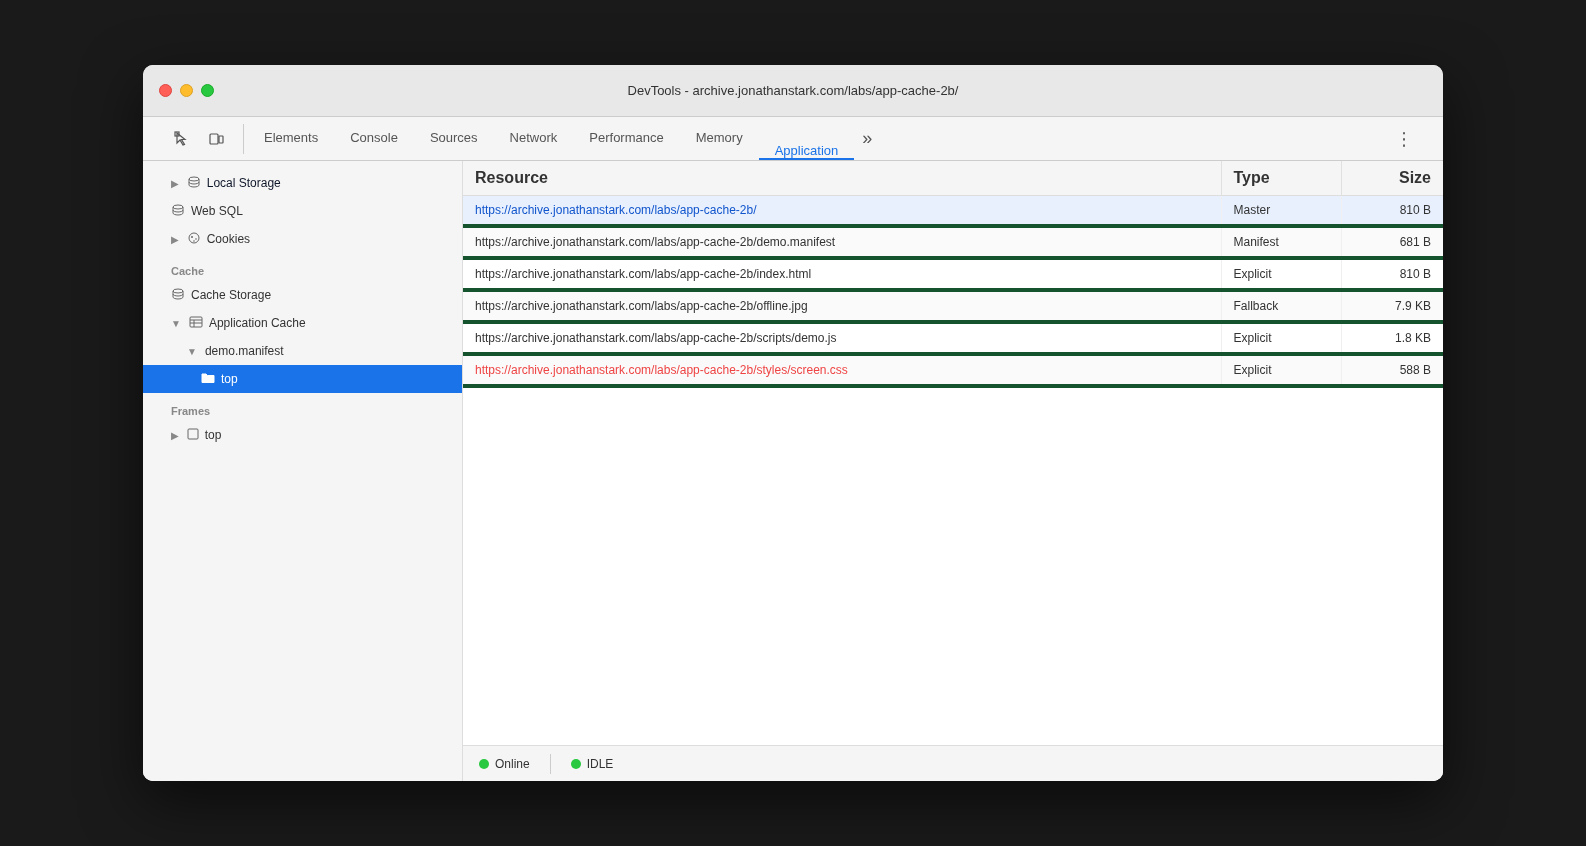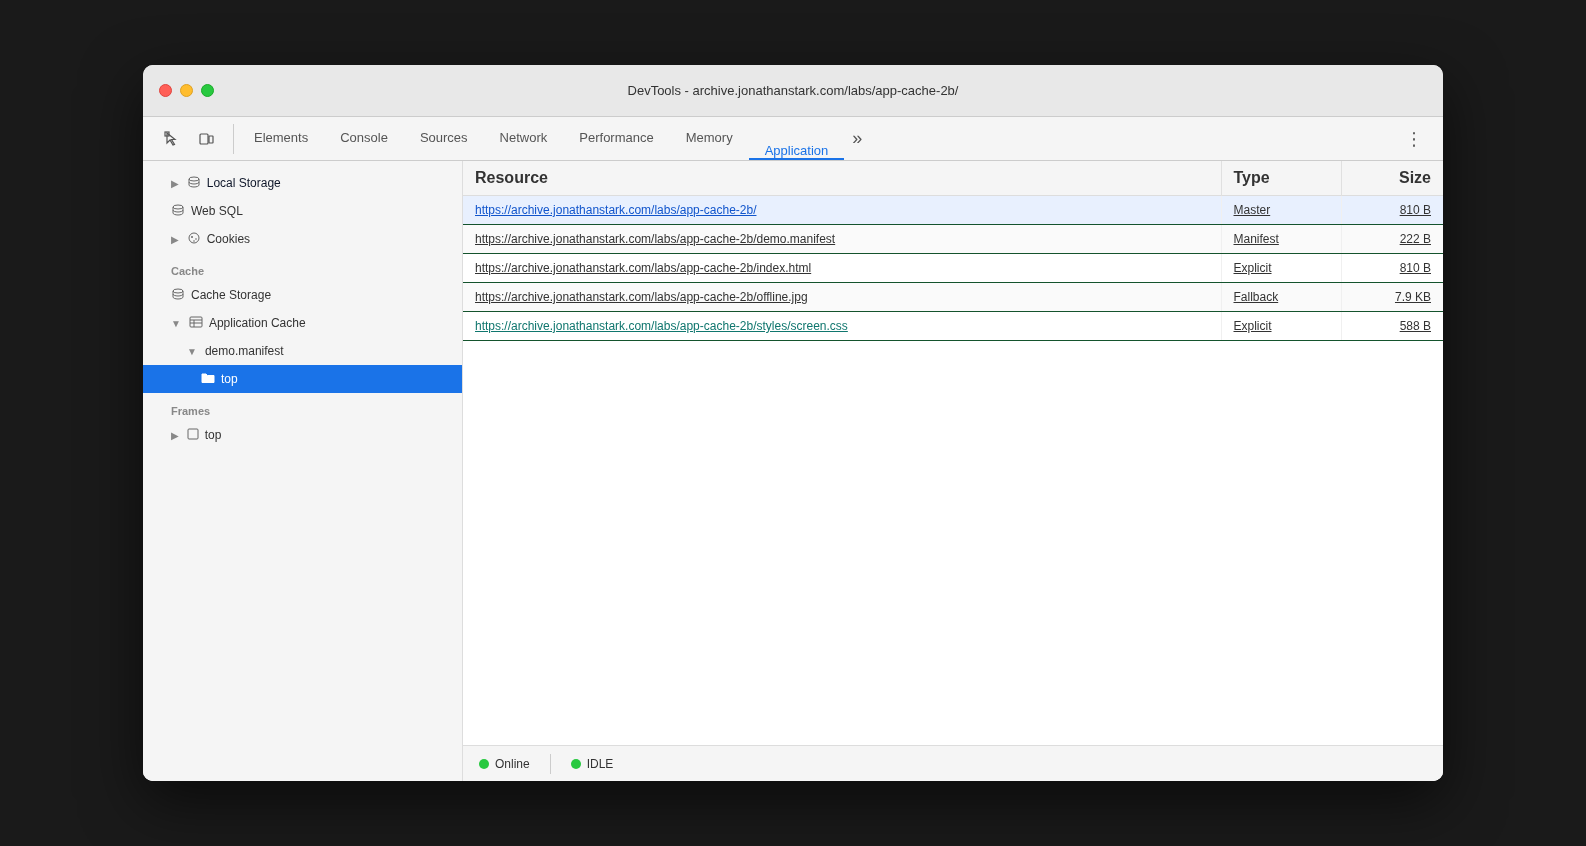--- a/index.html
+++ b/index.html
@@ -49,21 +49,21 @@
       color: #333;
       font-weight: 500;
     }
     
     .toolbar {
       background: #f5f5f5;
       border-bottom: 1px solid #ccc;
       display: flex;
       align-items: center;
       height: 44px;
-      padding: 0 14px;
+      padding: 0 24px;
       gap: 0;
     }
     .toolbar-icons {
       display: flex;
       align-items: center;
       gap: 4px;
       padding-right: 12px;
       border-right: 1px solid #ccc;
       margin-right: 4px;
     }
@@ -198,24 +198,23 @@
       color: #333;
       font-size: 16px;
       border-right: 1px solid #e0e0e0;
     }
     th:last-child { border-right: none; }
     th.col-resource { width: auto; }
     th.col-type { width: 120px; }
     th.col-size { width: 102px; text-align: right; }
     td {
       padding: 7px 12px;
-      border-bottom: 1px solid #14532d;
+      border-bottom: 4px solid #14532d;
       color: #333;
       border-right: 1px solid #f0f0f0;
-      text-decoration: underline;
     }
     td:last-child { border-right: none; }
     td.col-size { text-align: right; }
     tr:nth-child(even) { background: #fafafa; }
     tr:first-child td { background: #e8f0fe; }
     
     .status-bar {
       background: #f5f5f5;
       border-top: 1px solid #ddd;
       height: 36px;
@@ -397,34 +396,39 @@
           </thead>
           <tbody id="table-body">
           <tr style="background: rgb(216, 230, 253);">
                 <td style="color: rgb(17, 85, 204);">https://archive.jonathanstark.com/labs/app-cache-2b/</td>
                 <td>Master</td>
                 <td class="col-size">810 B</td>
               </tr>
               <tr>
                 <td style="color: rgb(51, 51, 51);">https://archive.jonathanstark.com/labs/app-cache-2b/demo.manifest</td>
                 <td>Manifest</td>
-                <td class="col-size">222 B</td>
+                <td class="col-size">681 B</td>
               </tr>
               <tr>
                 <td style="color: rgb(51, 51, 51);">https://archive.jonathanstark.com/labs/app-cache-2b/index.html</td>
                 <td>Explicit</td>
                 <td class="col-size">810 B</td>
               </tr>
               <tr>
                 <td style="color: rgb(51, 51, 51);">https://archive.jonathanstark.com/labs/app-cache-2b/offline.jpg</td>
                 <td>Fallback</td>
                 <td class="col-size">7.9 KB</td>
               </tr>
               <tr>
-                <td style="color: #0f766e;">https://archive.jonathanstark.com/labs/app-cache-2b/styles/screen.css</td>
+                <td style="color: rgb(51, 51, 51);">https://archive.jonathanstark.com/labs/app-cache-2b/scripts/demo.js</td>
+                <td>Explicit</td>
+                <td class="col-size">1.8 KB</td>
+              </tr>
+              <tr>
+                <td style="color: #ef4444;">https://archive.jonathanstark.com/labs/app-cache-2b/styles/screen.css</td>
                 <td>Explicit</td>
                 <td class="col-size">588 B</td>
               </tr>
             </tbody>
         </table>
       </div>
 
       <div class="status-bar">
         <div class="status-indicator">
           <div class="status-dot"></div>

